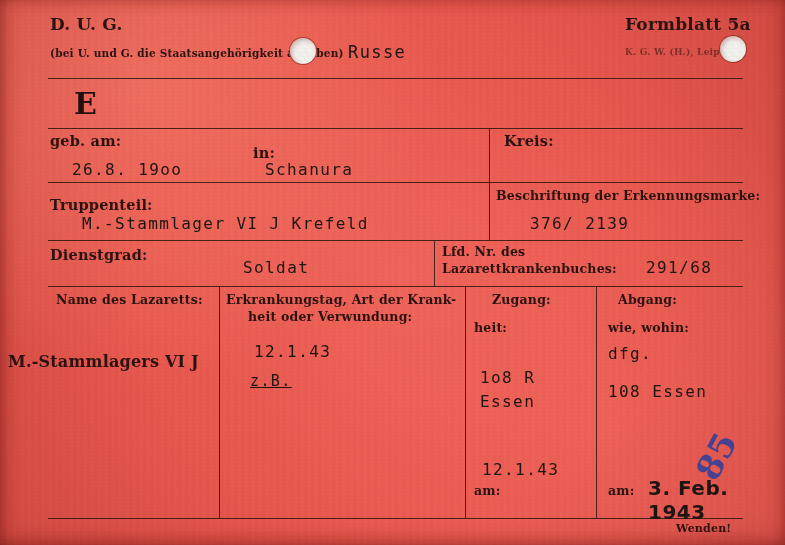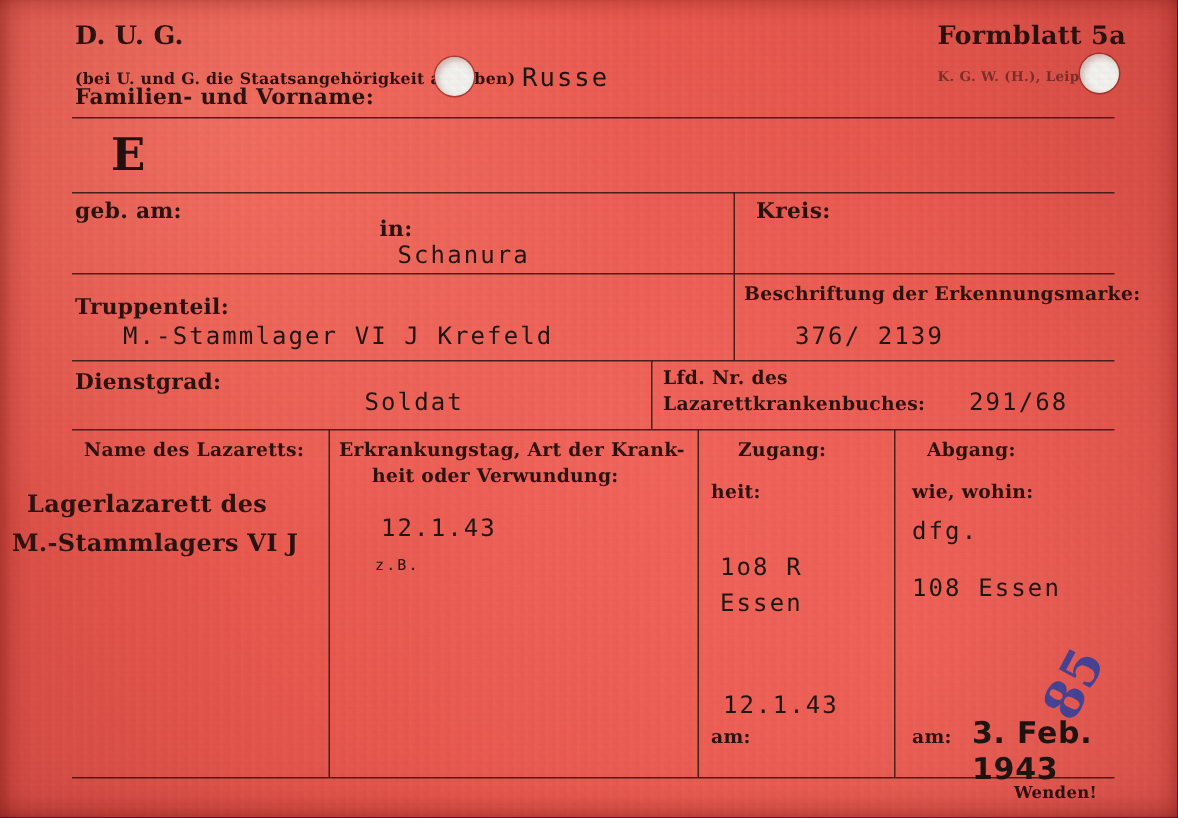--- a/index.html
+++ b/index.html
@@ -93,21 +93,21 @@
   .tiny  { font-size: 9px; }
 
   
   .l-head  { font-size: 17px; }
   .l-field { font-size: 14.5px; }
   .l-col   { font-size: 12.5px; }
 
   
   .t-lg { font-size: 17px; }
   .t-md { font-size: 16px; }
-  .t-sm { font-size: 10px; }
+  .t-sm { font-size: 15px; text-decoration: underline; }
 
   
   #initial-E {
     position: absolute;
     left: 74px; top: 86px;
     font-family: "DejaVu Serif", serif;
     font-weight: bold;
     font-size: 30px;
     color: #241010;
     letter-spacing: 0;
@@ -161,42 +161,41 @@
 
   <div class="lbl gothic l-head" style="left:50px; top:14px;">D. U. G.</div>
   <div class="lbl gothic small" style="left:50px; top:47px; font-size:10.5px;">(bei U. und G. die Staatsangehörigkeit angeben)</div>
   <div class="lbl typed t-lg" style="left:348px; top:42px;">Russe</div>
   <div class="lbl gothic" style="left:625px; top:14px; font-size:17px;">Formblatt 5a</div>
   <div class="lbl gothic tiny faded" style="left:625px; top:47px;">K. G. W. (H.), Leip</div>
 
   <div class="hole" id="hole-left"></div>
   <div class="hole" id="hole-right"></div>
 
-  <div class="lbl gothic l-field" style="left:50px; top:56px;">Familien- und Vorname:</div>
   <div id="initial-E">E</div>
 
   <div class="lbl gothic l-field" style="left:50px; top:132px;">geb. am:</div>
   <div class="lbl gothic l-field" style="left:253px; top:132px;margin-top:12px;">in:</div>
   <div class="lbl gothic l-field" style="left:504px; top:132px;text-align:right;">Kreis:</div>
+  <div class="lbl typed t-md" style="left:72px; top:160px;">26.8. 19oo</div>
   <div class="lbl typed t-md" style="left:265px; top:160px;">Schanura</div>
   <div class="lbl typed t-md" style="left:520px; top:160px;"></div>
 
   <div class="lbl gothic l-field" style="left:50px; top:196px;">Truppenteil:</div>
   <div class="lbl gothic l-col" style="left:496px; top:188px;">Beschriftung der Erkennungsmarke:</div>
   <div class="lbl typed t-md" style="left:82px; top:214px;">M.-Stammlager VI J Krefeld</div>
   <div class="lbl typed t-md" style="left:530px; top:214px;">376/ 2139</div>
 
   <div class="lbl gothic l-field" style="left:50px; top:246px;">Dienstgrad:</div>
   <div class="lbl gothic l-col" style="left:442px; top:244px;">Lfd. Nr. des</div>
   <div class="lbl gothic l-col" style="left:442px; top:261px;">Lazarettkrankenbuches:</div>
   <div class="lbl typed t-md" style="left:243px; top:258px;">Soldat</div>
   <div class="lbl typed t-md" style="left:646px; top:258px;">291/68</div>
 
   <div class="lbl gothic l-col" style="left:56px; top:292px;">Name des Lazaretts:</div>
-  <div class="lbl gothic" style="left:18px; top:326px; font-size:16px;">Lagerlazarett des</div>
   <div class="lbl gothic" style="left:8px; top:352px; font-size:16px;">M.-Stammlagers VI J</div>
 
   <div class="lbl gothic l-col" style="left:226px; top:292px;">Erkrankungstag, Art der Krank-</div>
   <div class="lbl gothic l-col" style="left:248px; top:309px;">heit oder Verwundung:</div>
   <div class="lbl typed t-md" style="left:254px; top:342px;">12.1.43</div>
   <div class="lbl typed t-sm" style="left:250px; top:372px;">z.B.</div>
 
   <div class="lbl gothic l-col" style="left:492px; top:292px;">Zugang:</div>
   <div class="lbl gothic l-col" style="left:474px; top:320px;">heit:</div>
   <div class="lbl typed t-md" style="left:480px; top:368px;">1o8 R</div>

